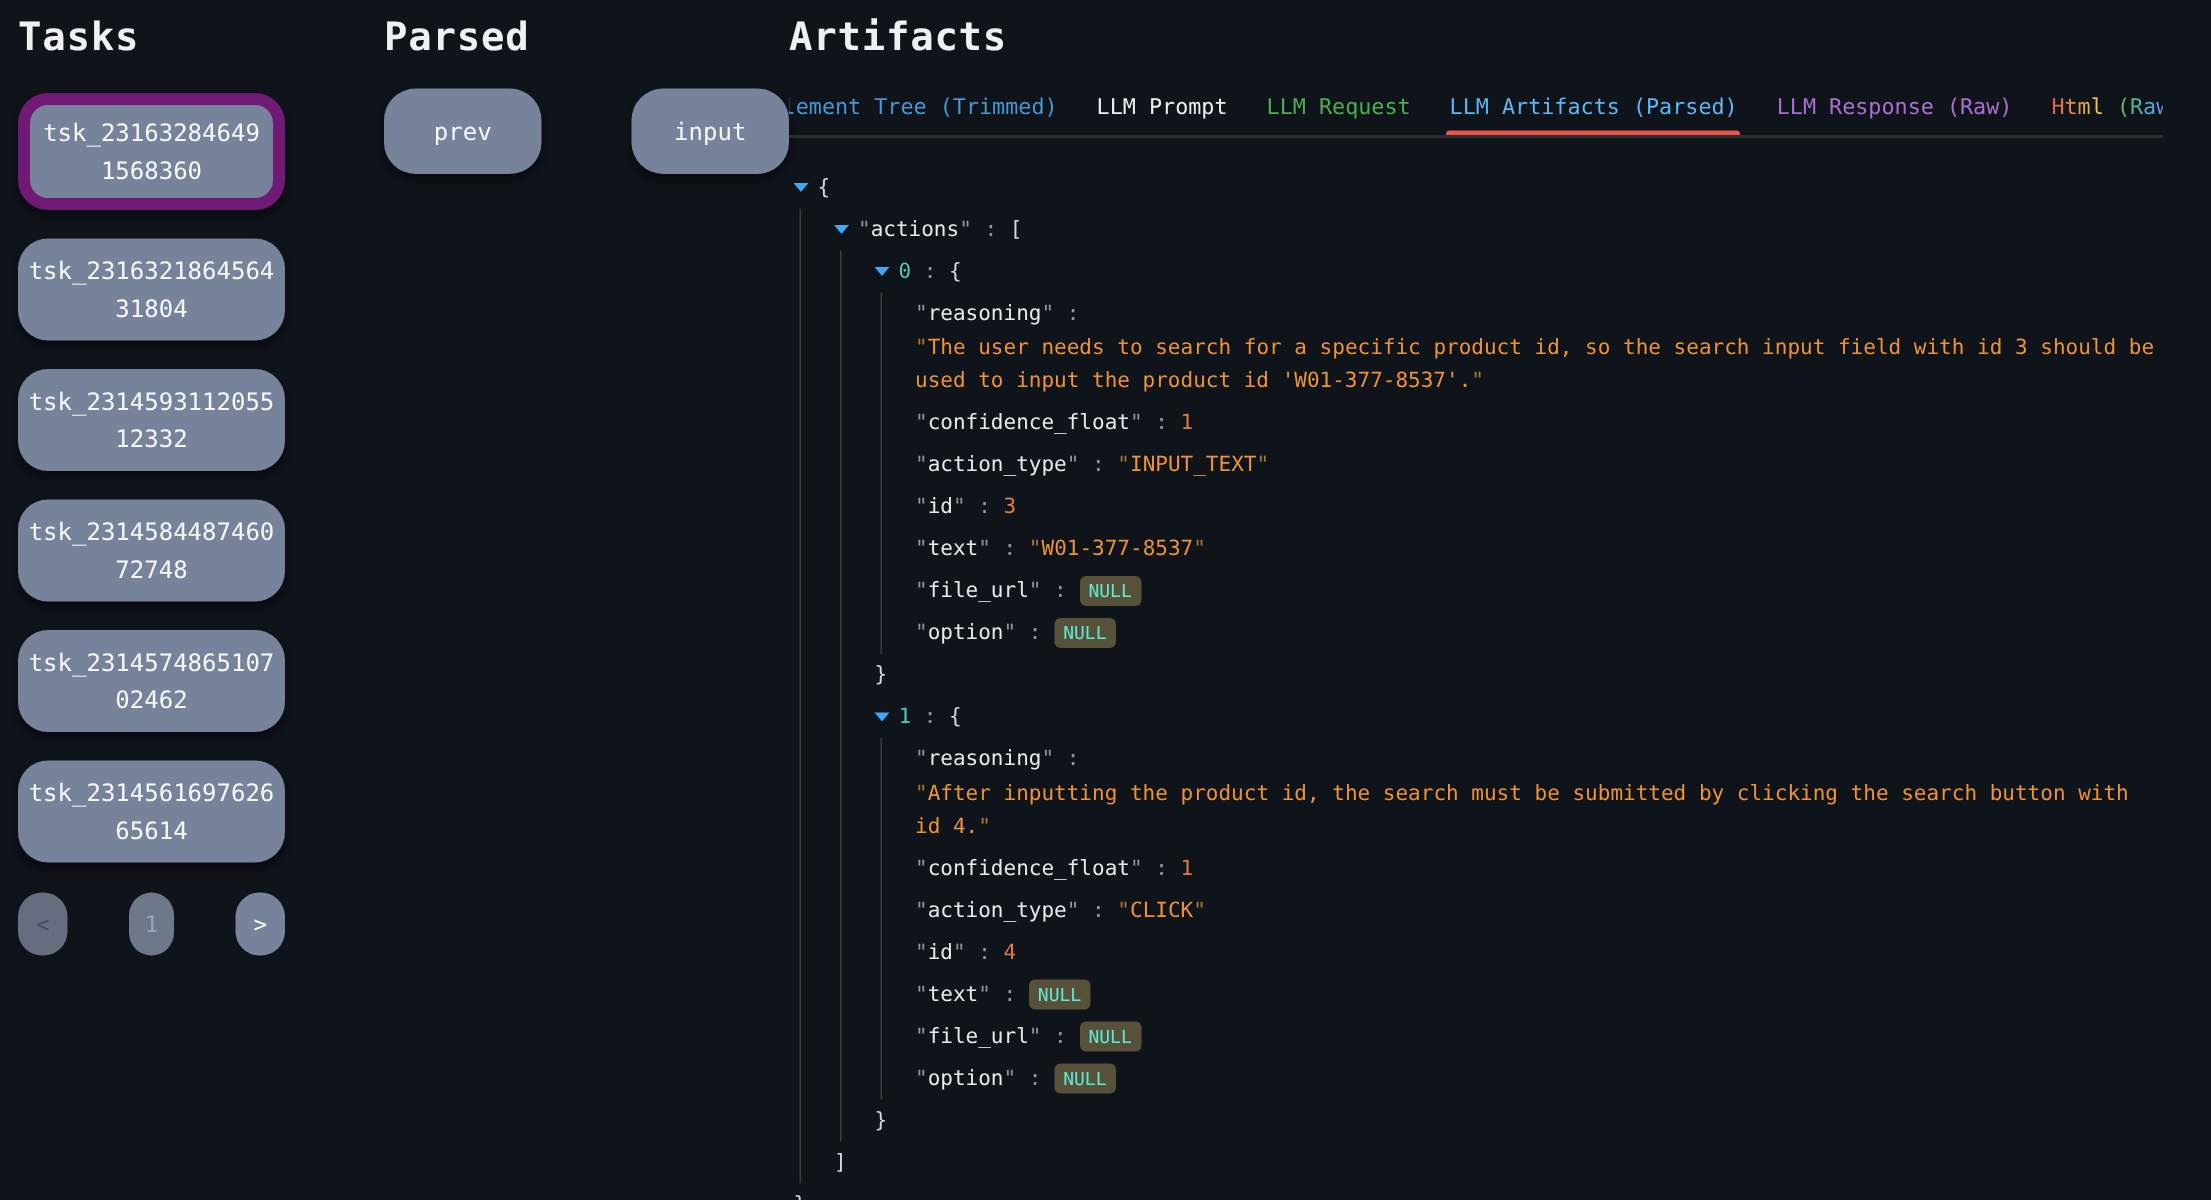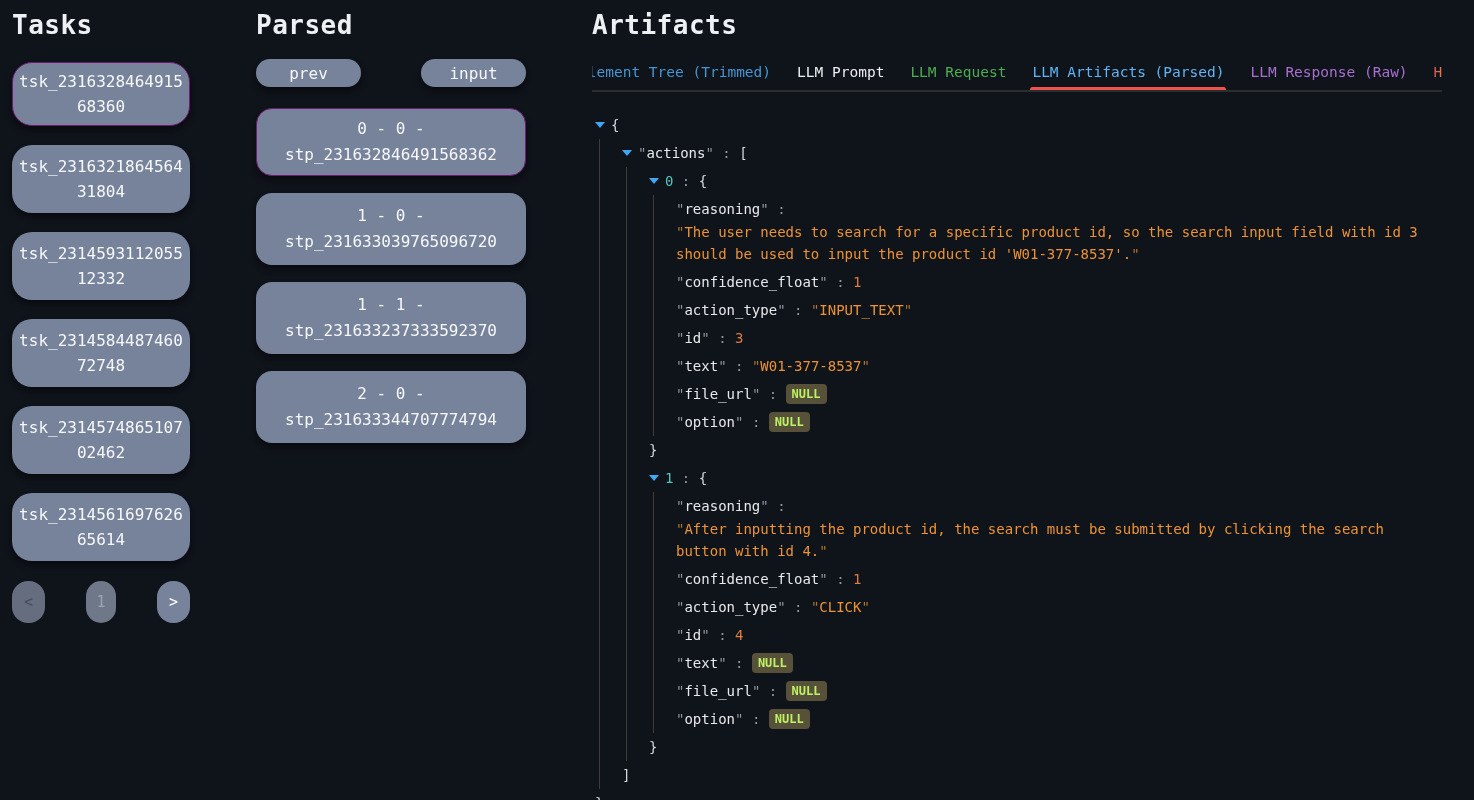--- a/index.html
+++ b/index.html
@@ -7,59 +7,59 @@
   body {
     background: #0f131a;
     font-family: "DejaVu Sans Mono", monospace;
     color: #eef1f4;
   }
   .app { display: flex; height: 100%; }
 
   
   .tasks-col  { width: 178px; margin-left: 12px; flex: none; }
   .steps-col  { width: 270px; margin-left: 66px; flex: none; }
-  .artifacts-col { flex: 1; min-width: 0; margin-left: 66px; margin-right: 32px; }
+  .artifacts-col { flex: 1; min-width: 0; margin-right: 32px; }
 
   h1.col-title { font-size: 26px; font-weight: 700; margin-top: 10px; color: #eef1f4; letter-spacing: 0.5px; }
 
   
   .pill-btn {
     display: block; width: 100%;
     background: #76839b; color: #f7f8fa;
     border: none; border-radius: 20px;
     font-family: "DejaVu Sans Mono", monospace;
     font-size: 16px; line-height: 25px;
     padding: 9px 4px; text-align: center;
     word-break: break-all;
     box-shadow: 0 4px 6px rgba(0,0,0,.45);
     cursor: pointer;
   }
   .task-btn { margin-top: 19px; }
   .tasks-list .task-btn:first-child { margin-top: 22px; }
-  .pill-btn.selected { border: 1px solid #701a75; padding: 6px 5px; }
+  .pill-btn.selected { border: 8px solid #701a75; padding: 6px 5px; }
 
   .step-btn { margin-top: 17px; border-radius: 16px; line-height: 26px; padding: 10px 8px; word-break: normal; }
   .steps-list .step-btn:first-child { margin-top: 21px; }
   .step-btn.selected { padding: 7px 5px; }
 
   
   .pagination { display: flex; justify-content: space-between; margin-top: 20px; }
   .pg-btn {
     height: 42px; border: none; border-radius: 16px;
     font-family: "DejaVu Sans Mono", monospace; font-size: 15px;
     cursor: pointer;
   }
   .pg-prev { width: 33px; background: #656d7e; color: #454d5d; }
   .pg-page { width: 30px; background: #6f7888; color: #9ba5b5; }
   .pg-next { width: 33px; background: #76839b; color: #ffffff; }
 
   
   .steps-nav { display: flex; justify-content: space-between; margin-top: 19px; }
   .nav-btn {
-    width: 105px; height: 28px; border: none; border-radius: 21px;
+    width: 105px; height: 57px; border: none; border-radius: 21px;
     background: #76839b; color: #f7f8fa;
     font-family: "DejaVu Sans Mono", monospace; font-size: 16px;
     box-shadow: 0 4px 6px rgba(0,0,0,.45); cursor: pointer;
   }
 
   
   .tabs {
     display: flex; gap: 26px; margin-top: 24px;
     padding-bottom: 10px; border-bottom: 2px solid #2c2d2f;
     overflow: hidden; white-space: nowrap;
@@ -87,23 +87,23 @@
   .children { margin-left: 4px; border-left: 1px solid #3f3e33; padding-left: 22px; }
   .jkey   { color: #e7e9ec; }
   .jq     { color: #8f969f; }
   .jcolon { color: #8f969f; white-space: pre; }
   .jstr   { color: #ee9335; }
   .jq-o   { color: #b0762e; }
   .jnum   { color: #e07a41; }
   .jindex { color: #52c7bc; }
   .jpunct { color: #d4d7db; }
   .null-badge {
-    background: #565138; color: #bef264;
+    background: #565138; color: #5eead4;
     font-size: 12px; line-height: 18px; padding: 1px 6px;
-    border-radius: 4px; display: inline-block; margin-top: 1px; font-weight: bold;
+    border-radius: 4px; display: inline-block; margin-top: 1px;
   }
   .jstr-block { color: #ee9335; line-height: 22px; margin: -2px 0 3px; overflow-wrap: break-word; }
 </style>
 </head>
 <body>
 
 <div class="app">
 
   <section class="tasks-col">
     <h1 class="col-title">Tasks</h1>
@@ -121,26 +121,20 @@
         <button class="pg-btn pg-next">&gt;</button>
       </div>
   </section>
 
   <section class="steps-col">
     <h1 class="col-title">Parsed</h1>
     <div class="steps-nav">
       <button class="nav-btn">prev</button>
       <button class="nav-btn">input</button>
     </div>
-    <div class="steps-list" id="steps-list">
-        <button class="pill-btn step-btn selected">0 - 0 - stp_231632846491568362</button>
-        <button class="pill-btn step-btn">1 - 0 - stp_231633039765096720</button>
-        <button class="pill-btn step-btn">1 - 1 - stp_231633237333592370</button>
-        <button class="pill-btn step-btn">2 - 0 - stp_231633344707774794</button>
-      </div>
   </section>
 
   <section class="artifacts-col">
     <h1 class="col-title">Artifacts</h1>
     <div class="tabs" id="artifact-tabs">
         <div class="tab" style="color: rgb(69, 150, 211);">Element Tree (Trimmed)</div>
         <div class="tab" style="color: rgb(236, 239, 241);">LLM Prompt</div>
         <div class="tab" style="color: rgb(76, 174, 79);">LLM Request</div>
         <div class="tab active" style="color: rgb(95, 180, 245);">LLM Artifacts (Parsed)</div>
         <div class="tab" style="color: rgb(168, 111, 208);">LLM Response (Raw)</div>

